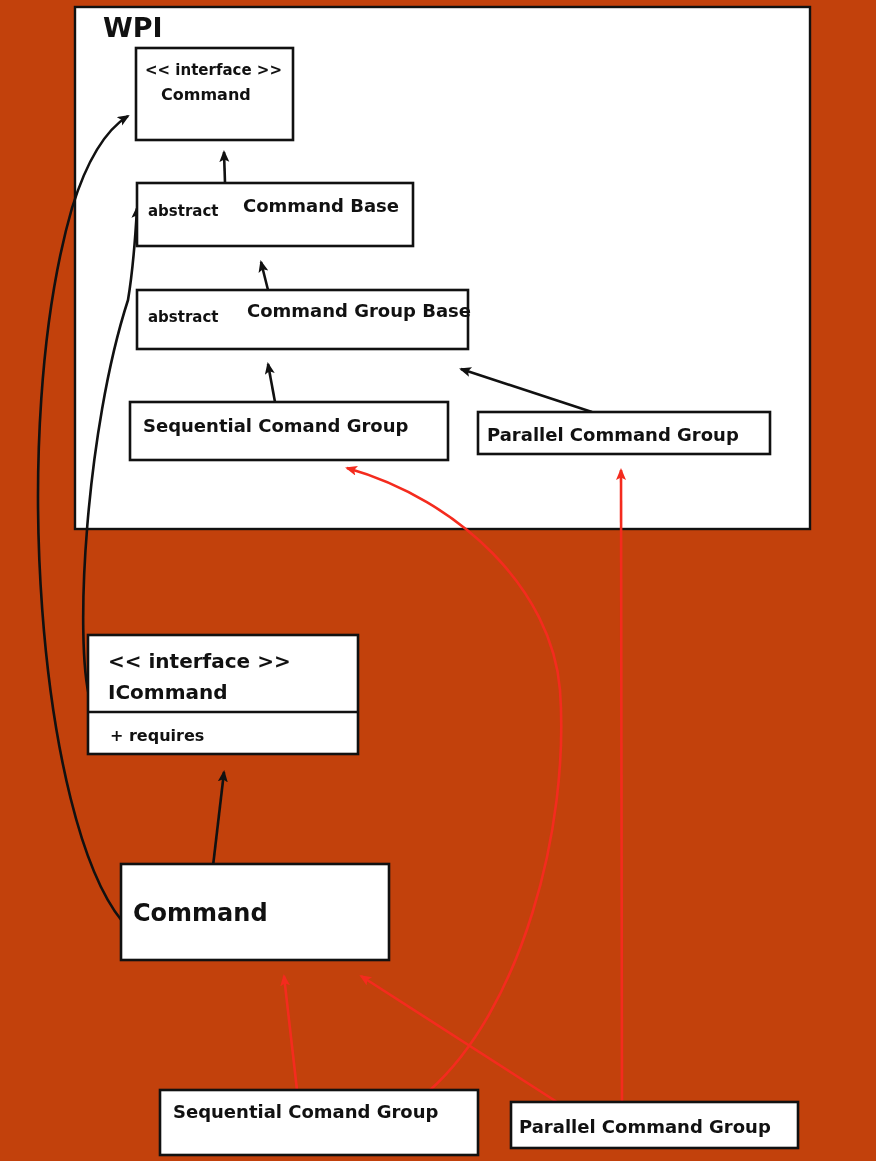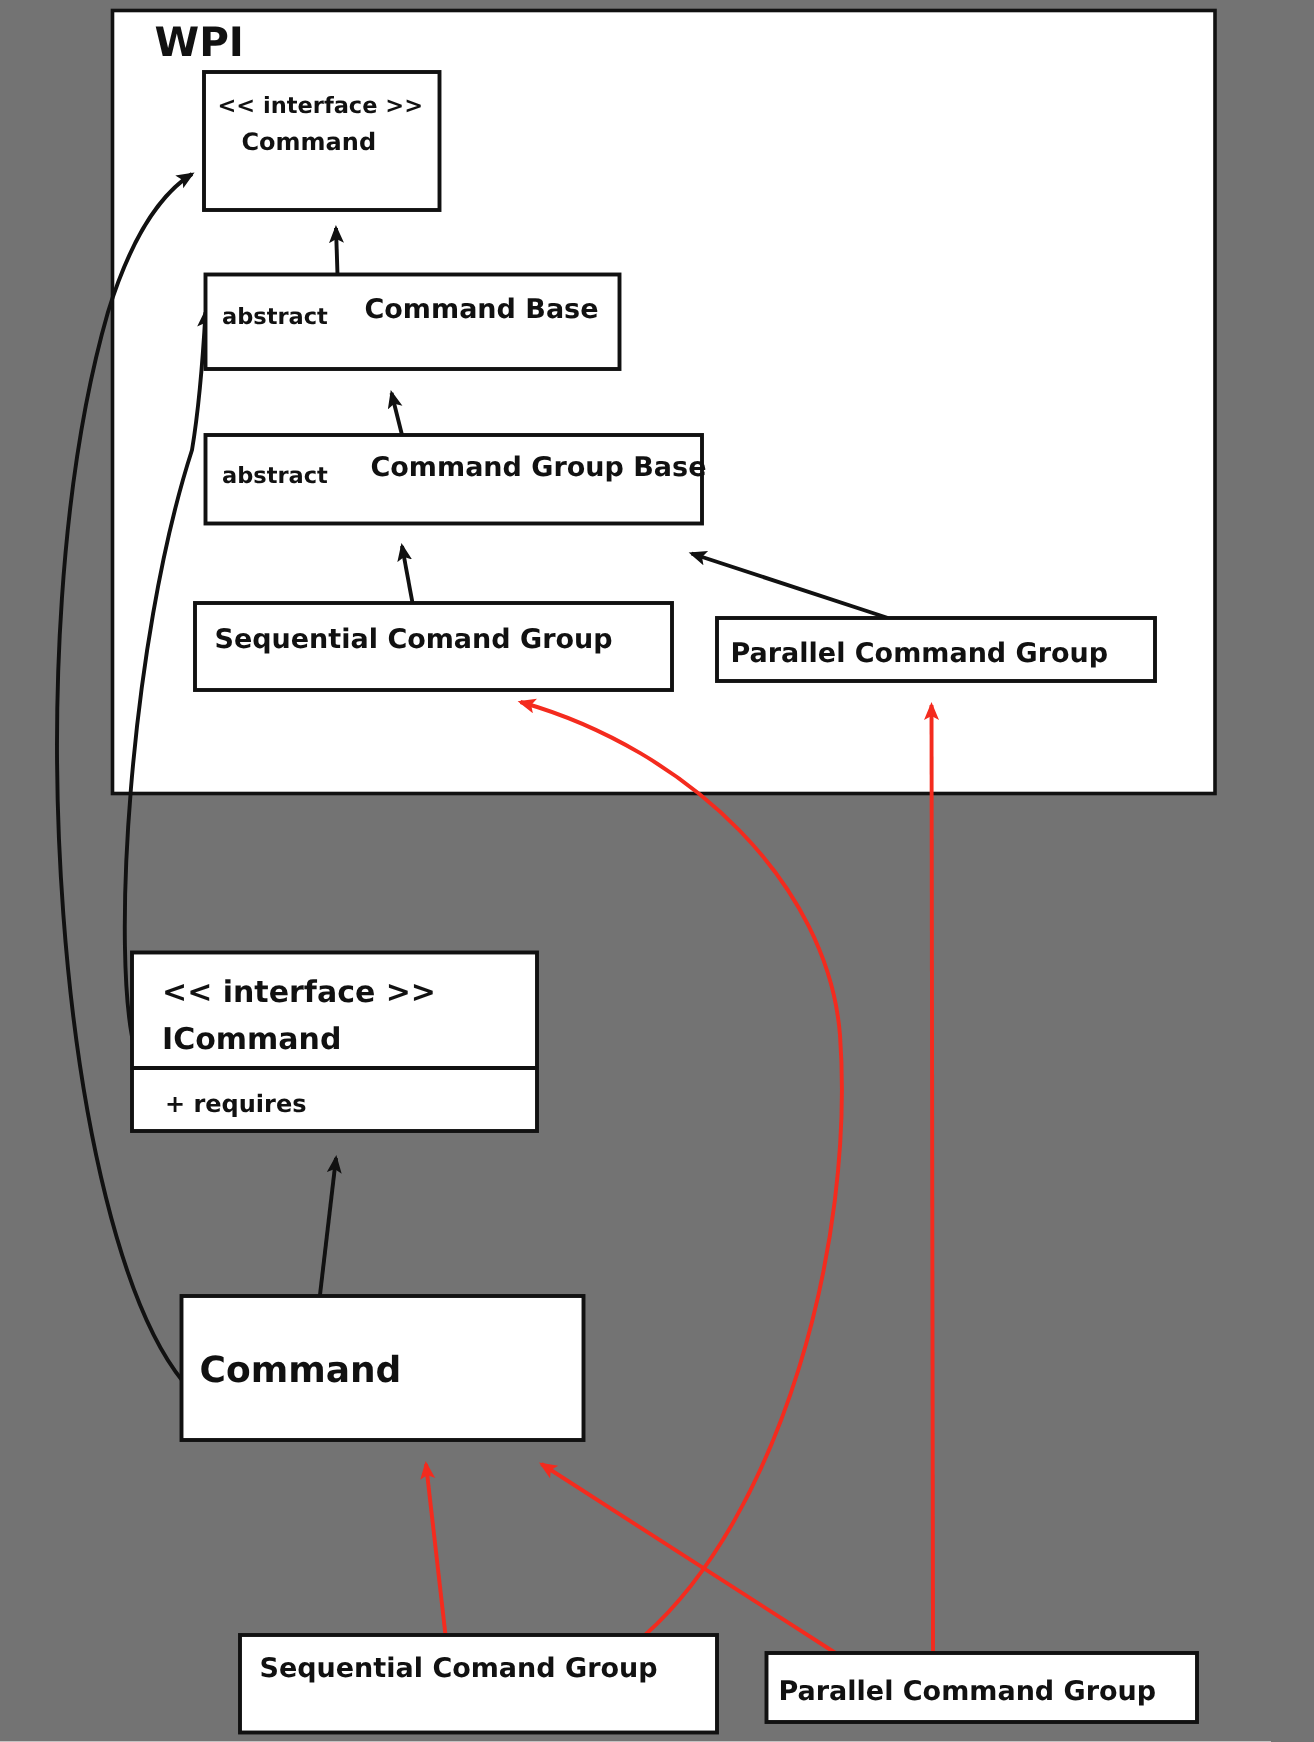--- a/index.html
+++ b/index.html
@@ -1,18 +1,18 @@
 <!DOCTYPE html>
 <html><head>
 <meta charset="utf-8">
 <style>
   html,body{margin:0;padding:0;background:#ffffff;}
   body{width:876px;height:1161px;overflow:hidden;
        font-family:"DejaVu Sans",sans-serif;}
-  #stage{position:relative;width:876px;height:1161px;background:#737373;}
+  #stage{position:relative;width:876px;height:1161px;background:#c2410c;}
   svg.layer{position:absolute;left:0;top:0;width:876px;height:1161px;}
   .hand{font-family:"DejaVu Sans",sans-serif;font-weight:600;fill:#111;}
 </style>
 </head>
 <body>
 
 <div id="stage">
 
   <svg class="layer" viewBox="0 0 876 1161">
     <defs>

